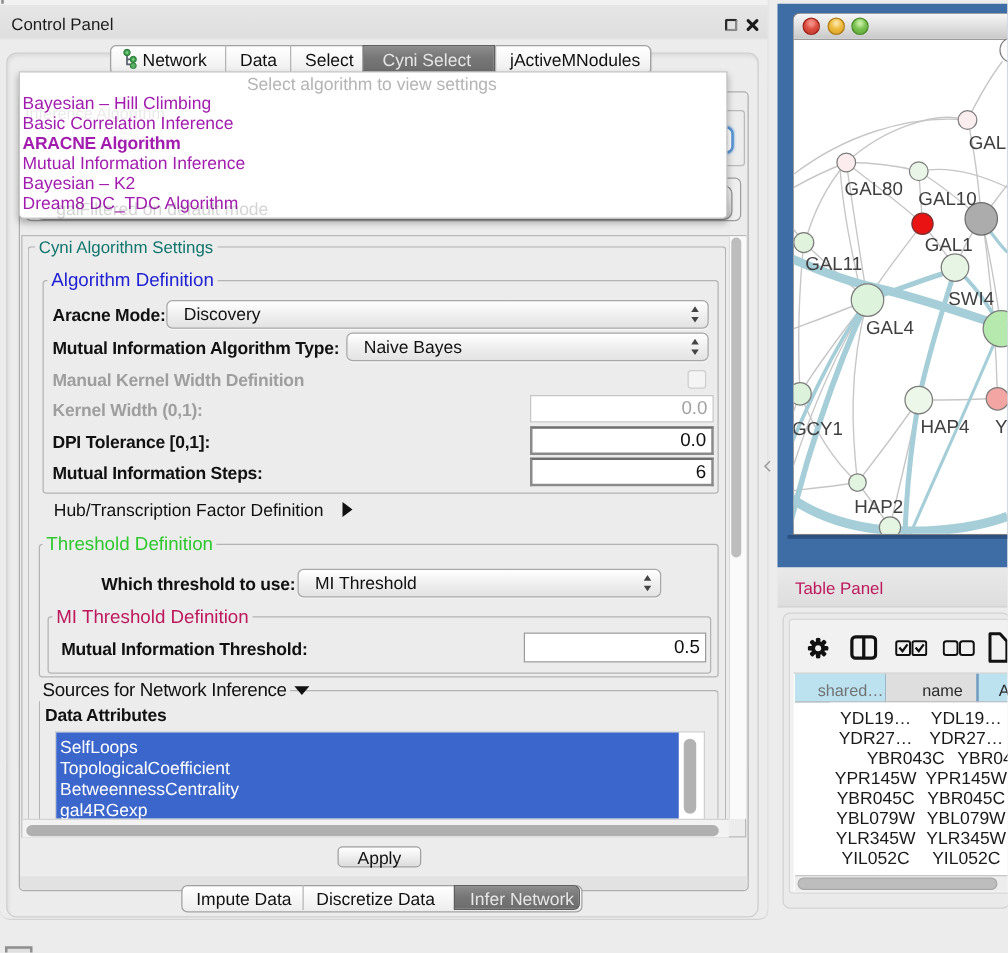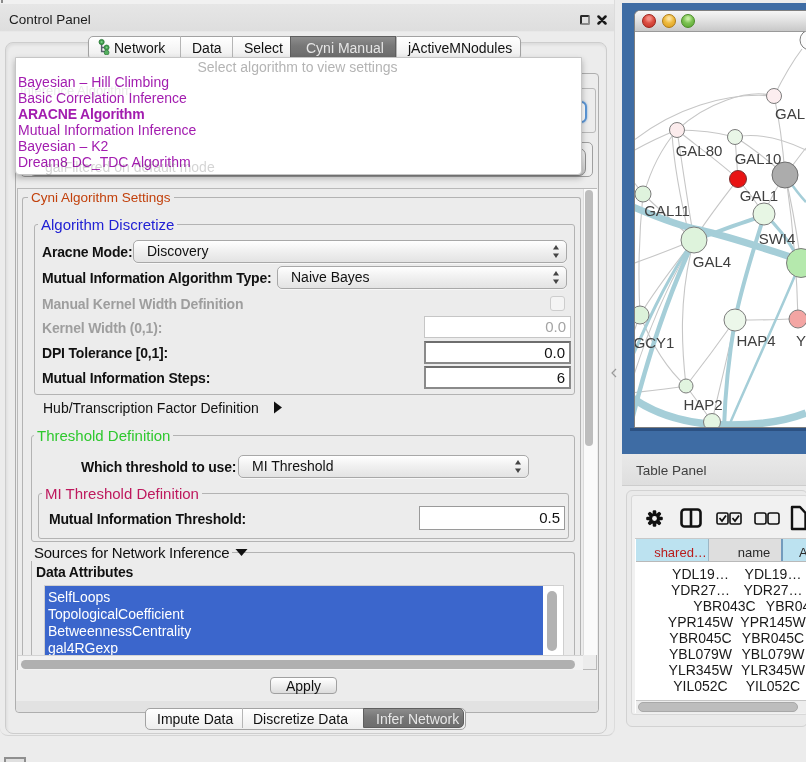--- a/index.html
+++ b/index.html
@@ -58,21 +58,21 @@
   <path d="M3.6 6 L3.6 13.5 L7 13.5 M3.6 9.5 L6.5 9.5" stroke="#5a6070" stroke-width="1.4" fill="none"></path>
   <circle cx="3.6" cy="4" r="2.6" fill="#3f9e4d" stroke="#2c7a38" stroke-width="0.8"></circle>
   <circle cx="3.6" cy="4" r="1.1" fill="#7fcf8a"></circle>
   <circle cx="8.6" cy="9.5" r="2.5" fill="#3f9e4d" stroke="#2c7a38" stroke-width="0.8"></circle>
   <circle cx="8.6" cy="9.5" r="1.0" fill="#7fcf8a"></circle>
   <circle cx="8.6" cy="14.6" r="2.4" fill="#56b060" stroke="#2c7a38" stroke-width="0.8"></circle>
 </svg>
 <div class="lbl" style="left:114px;top:40px;">Network</div>
 <div class="lbl" style="left:192px;top:40px;">Data</div>
 <div class="lbl" style="left:244px;top:40px;text-align:right;">Select</div>
-<div class="lbl" style="left:306px;top:40px;color:#e6e6e6;">Cyni Manual</div>
+<div class="lbl" style="left:306px;top:40px;color:#e6e6e6;">Cyni Select</div>
 <div class="lbl" style="left:408px;top:40px;">jActiveMNodules</div>
 
 <div class="abs" style="left:15px;top:73px;width:582px;height:638px;
      border:1px solid #aeaeae;border-radius:4px;background:#ececec;"></div>
 <div class="abs" style="left:16px;top:701px;width:582px;height:11px;background:#e2e2e2;
      border-radius:0 0 4px 4px;"></div>
 
 <div class="abs" style="left:480px;top:88px;width:114px;height:43px;
      border:1px solid #b9b9b9;border-radius:3px;"></div>
 <div class="abs" style="left:470px;top:101px;width:117px;height:22px;
@@ -85,24 +85,24 @@
 <div class="abs" style="left:20px;top:142px;width:573px;height:35px;
      border:1px solid #9f9f9f;border-radius:5px;box-sizing:border-box;background:#efefef;"></div>
 <div class="abs" style="left:28px;top:148px;width:558px;height:28px;
      border:1.5px solid #8e8e8e;border-radius:7px;box-sizing:border-box;
      background:linear-gradient(#f8f8f8,#e0e0e0 55%,#cccccc);"></div>
 
 <div class="abs" style="left:17px;top:188px;width:578px;height:480px;
      border:1px solid #b9b9b9;background:#ececec;"></div>
 
 <div class="grp" style="left:22px;top:197px;width:557px;height:459px;border-bottom:none;border-radius:3px 3px 0 0;"></div>
-<div class="gtitle" style="left:28px;top:190px;color:#c2410c;">Cyni Algorithm Settings</div>
+<div class="gtitle" style="left:28px;top:190px;color:#0f766e;">Cyni Algorithm Settings</div>
 
 <div class="grp" style="left:34px;top:224px;width:539px;height:169px;"></div>
-<div class="gtitle" style="left:38px;top:216px;color:#2121d4;font-size:15px;">Algorithm Discretize</div>
+<div class="gtitle" style="left:38px;top:216px;color:#2121d4;font-size:15px;">Algorithm Definition</div>
 
 <div class="lbl b" style="left:42px;top:244px;">Aracne Mode:</div>
 <div class="combo" style="left:133px;top:240px;width:432px;height:21px;">
   <span class="ct">Discovery</span>
   <svg class="carr" viewBox="0 0 8 15">
       <path d="M4 1 L7 5.5 L1 5.5 Z" fill="#444"></path>
       <path d="M4 14 L1 9.5 L7 9.5 Z" fill="#444"></path>
     </svg>
 </div>
 
@@ -305,21 +305,21 @@
     <text x="712" y="267">GAL4</text>
     <text x="654" y="348">GCY1</text>
     <text x="756" y="346">HAP4</text>
     <text x="801" y="346">Y</text>
     <text x="703" y="410">HAP2</text>
   </g>
 </svg>
 
 <div class="abs" style="left:622px;top:454px;width:184px;height:31px;
      background:linear-gradient(#e9e9e9,#dedede);border-bottom:1px solid #cdcdcd;"></div>
-<div class="lbl" style="left:636px;top:463px;color:#404040;font-size:13.5px;">Table Panel</div>
+<div class="lbl" style="left:636px;top:463px;color:#be185d;font-size:13.5px;">Table Panel</div>
 
 <div class="abs" style="left:626px;top:490px;width:180px;height:235px;background:#eaeaea;
      border:1px solid #d2d2d2;border-radius:6px;"></div>
 <div class="abs" style="left:631px;top:495px;width:175px;height:218px;background:#f1f1f1;
      border:1px solid #d8d8d8;border-radius:3px;"></div>
 
 <svg class="abs" style="left:646px;top:510px;" width="17" height="17" viewBox="0 0 17 17">
   <g fill="#111">
     <circle cx="8.5" cy="8.5" r="5.6"></circle>
     <g>
@@ -359,21 +359,21 @@
   <path d="M2 2 L10 2 L15.5 8 L15.5 24 L2 24 Z" fill="none" stroke="#111" stroke-width="2.4" stroke-linejoin="round"></path>
 </svg>
 
 <div class="abs" style="left:635px;top:538px;width:171px;height:174px;background:#fff;
      border-top:1px solid #c8c8c8;overflow:hidden;"></div>
 <div class="abs" style="left:636px;top:539px;width:73px;height:23px;background:#bce2f0;border-right:1px solid #9db6c4;box-sizing:border-box;"></div>
 <div class="abs" style="left:709px;top:539px;width:72px;height:23px;background:#dedede;"></div>
 <div class="abs" style="left:781px;top:539px;width:25px;height:23px;background:#bce2f0;border-left:2px solid #739bbd;box-sizing:border-box;"></div>
 <div class="lbl" style="left:799px;top:545px;color:#2a2a2a;font-size:13px;">Av</div>
 <div class="abs" style="left:636px;top:561px;width:170px;height:1px;background:#b9b9b9;"></div>
-<div class="lbl" style="left:652px;top:545px;width:57px;text-align:center;color:#b91c1c;font-size:13px;">shared…</div>
+<div class="lbl" style="left:652px;top:545px;width:57px;text-align:center;color:#737373;font-size:13px;">shared…</div>
 <div class="lbl" style="left:723px;top:545px;width:62px;text-align:center;color:#2a2a2a;font-size:13px;">name</div>
 
 <div class="abs" style="left:636px;top:562px;width:170px;height:138px;overflow:hidden;background:#fff;margin-left:28px;">
   <div style="position:relative;width:100%;font-size:14px;color:#1a1a1a;padding-top:4px;">
     <div style="height:16px;line-height:16px;"><span style="display:inline-block;width:73px;text-align:center;">YDL19…</span><span style="display:inline-block;width:72px;text-align:center;">YDL19…</span><span style="display:inline-block;padding-left:7px;">13</span></div>
     <div style="height:16px;line-height:16px;"><span style="display:inline-block;width:73px;text-align:center;">YDR27…</span><span style="display:inline-block;width:72px;text-align:center;">YDR27…</span><span style="display:inline-block;padding-left:7px;">12</span></div>
     <div style="height:16px;line-height:16px;padding-left:24px;"><span style="display:inline-block;width:73px;text-align:center;">YBR043C</span><span style="display:inline-block;width:72px;text-align:center;">YBR043C</span></div>
     <div style="height:16px;line-height:16px;"><span style="display:inline-block;width:73px;text-align:center;">YPR145W</span><span style="display:inline-block;width:72px;text-align:center;">YPR145W</span><span style="display:inline-block;padding-left:7px;">9.</span></div>
     <div style="height:16px;line-height:16px;"><span style="display:inline-block;width:73px;text-align:center;">YBR045C</span><span style="display:inline-block;width:72px;text-align:center;">YBR045C</span><span style="display:inline-block;padding-left:7px;">9.</span></div>
     <div style="height:16px;line-height:16px;"><span style="display:inline-block;width:73px;text-align:center;">YBL079W</span><span style="display:inline-block;width:72px;text-align:center;">YBL079W</span></div>

